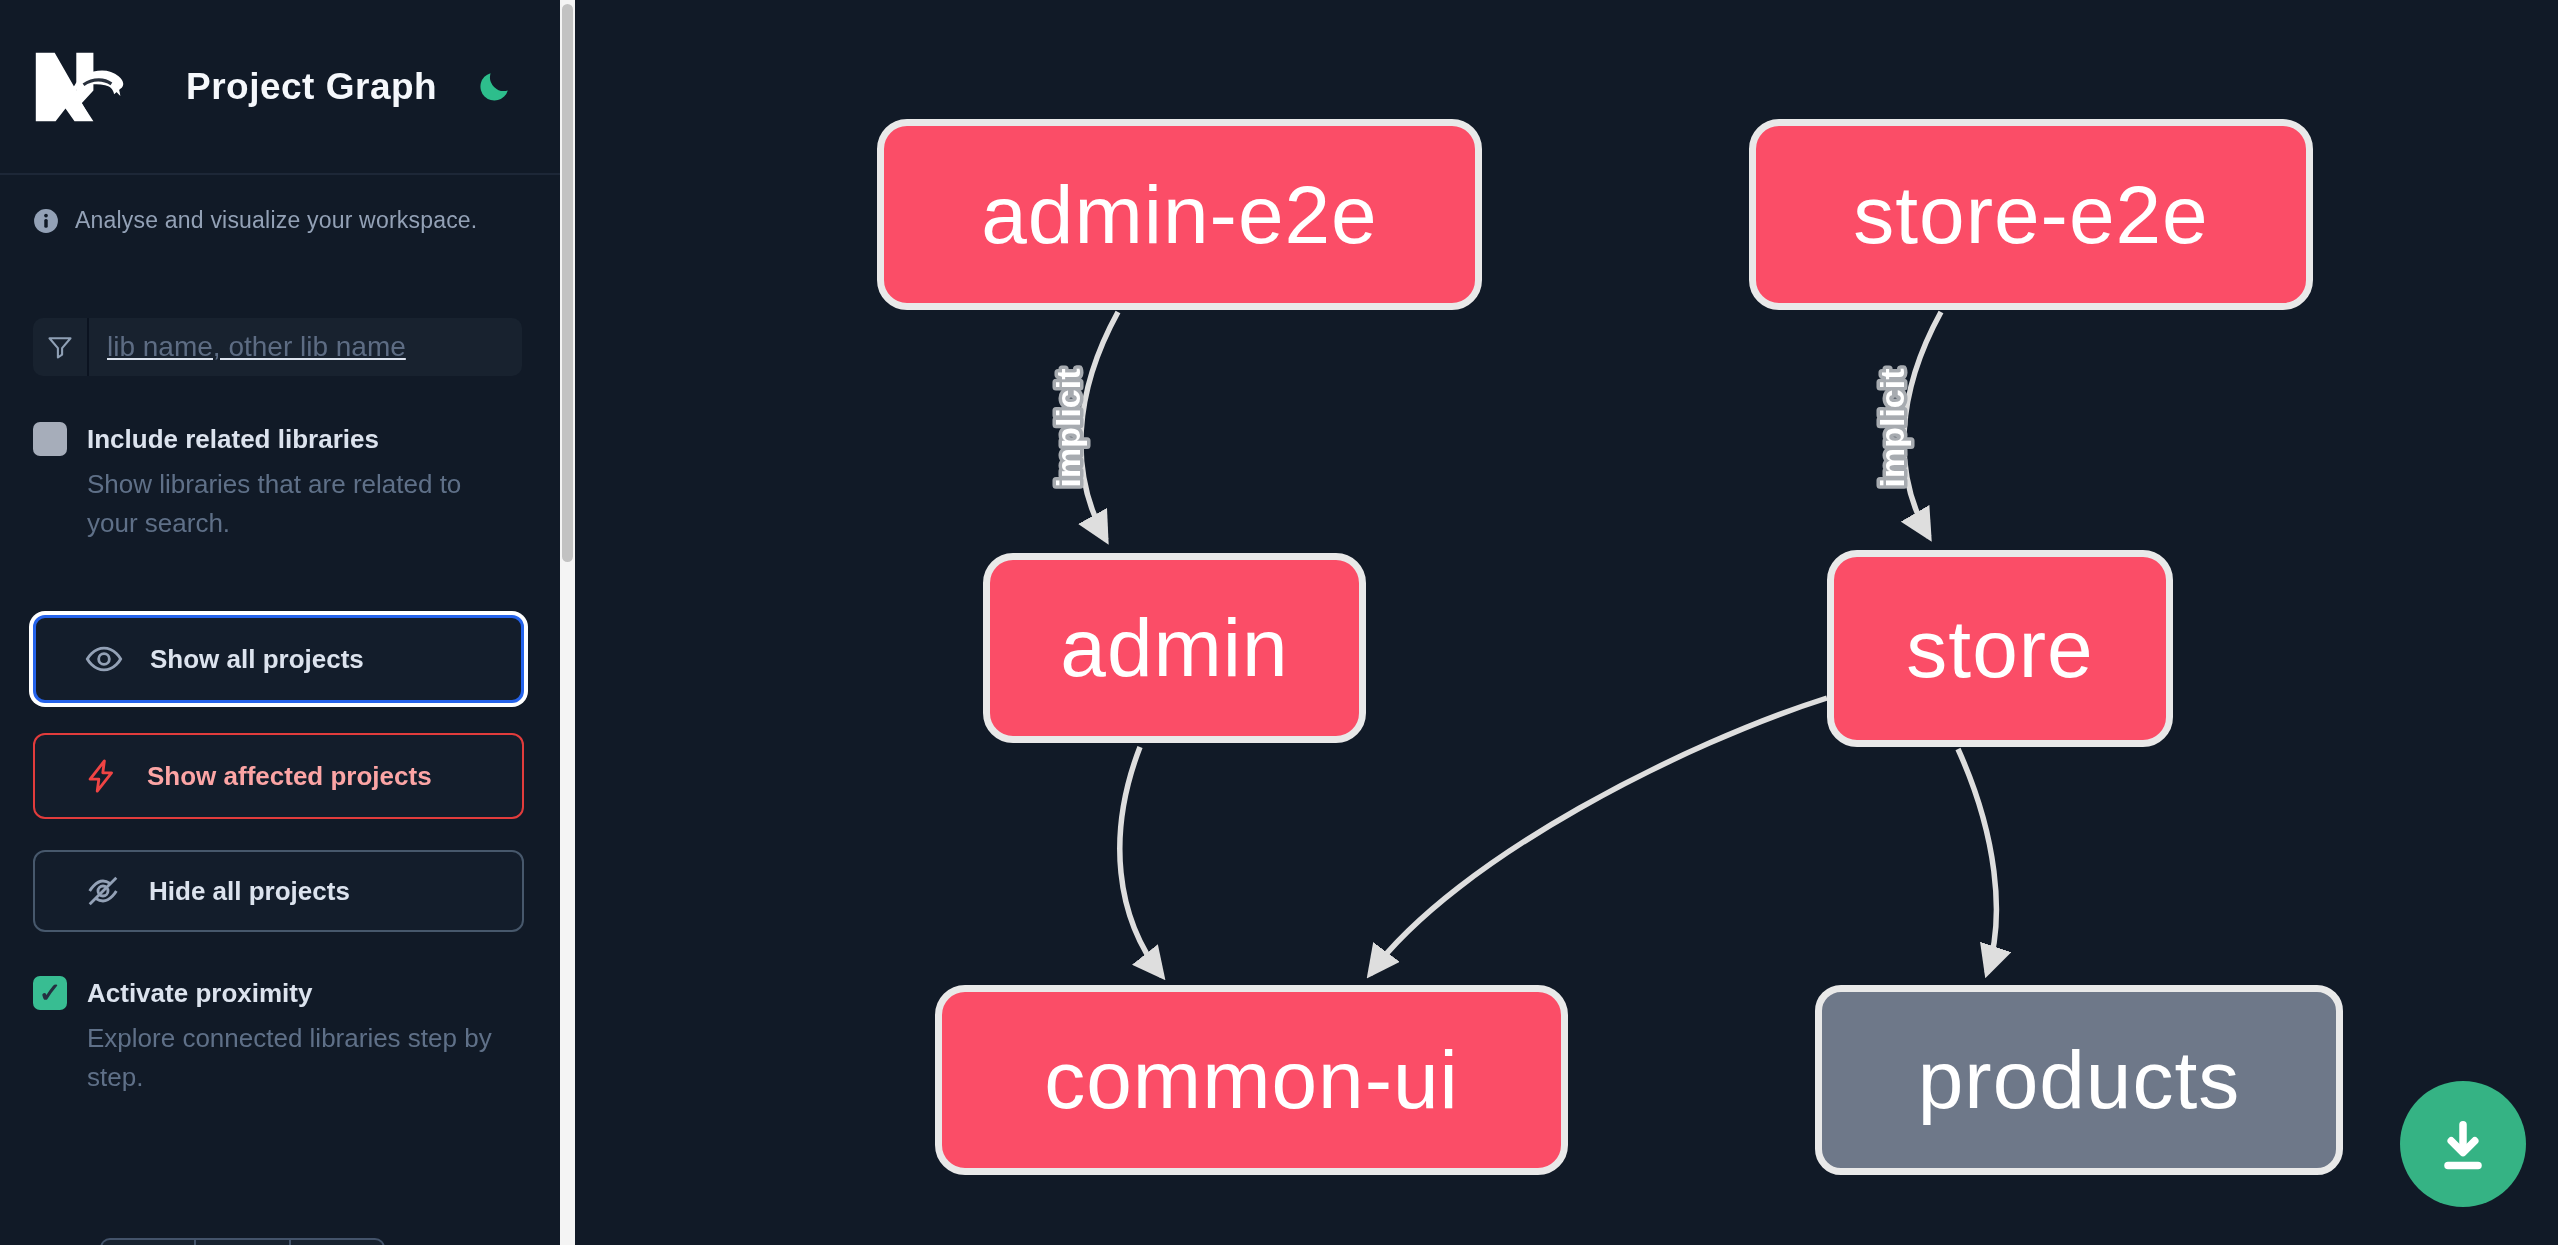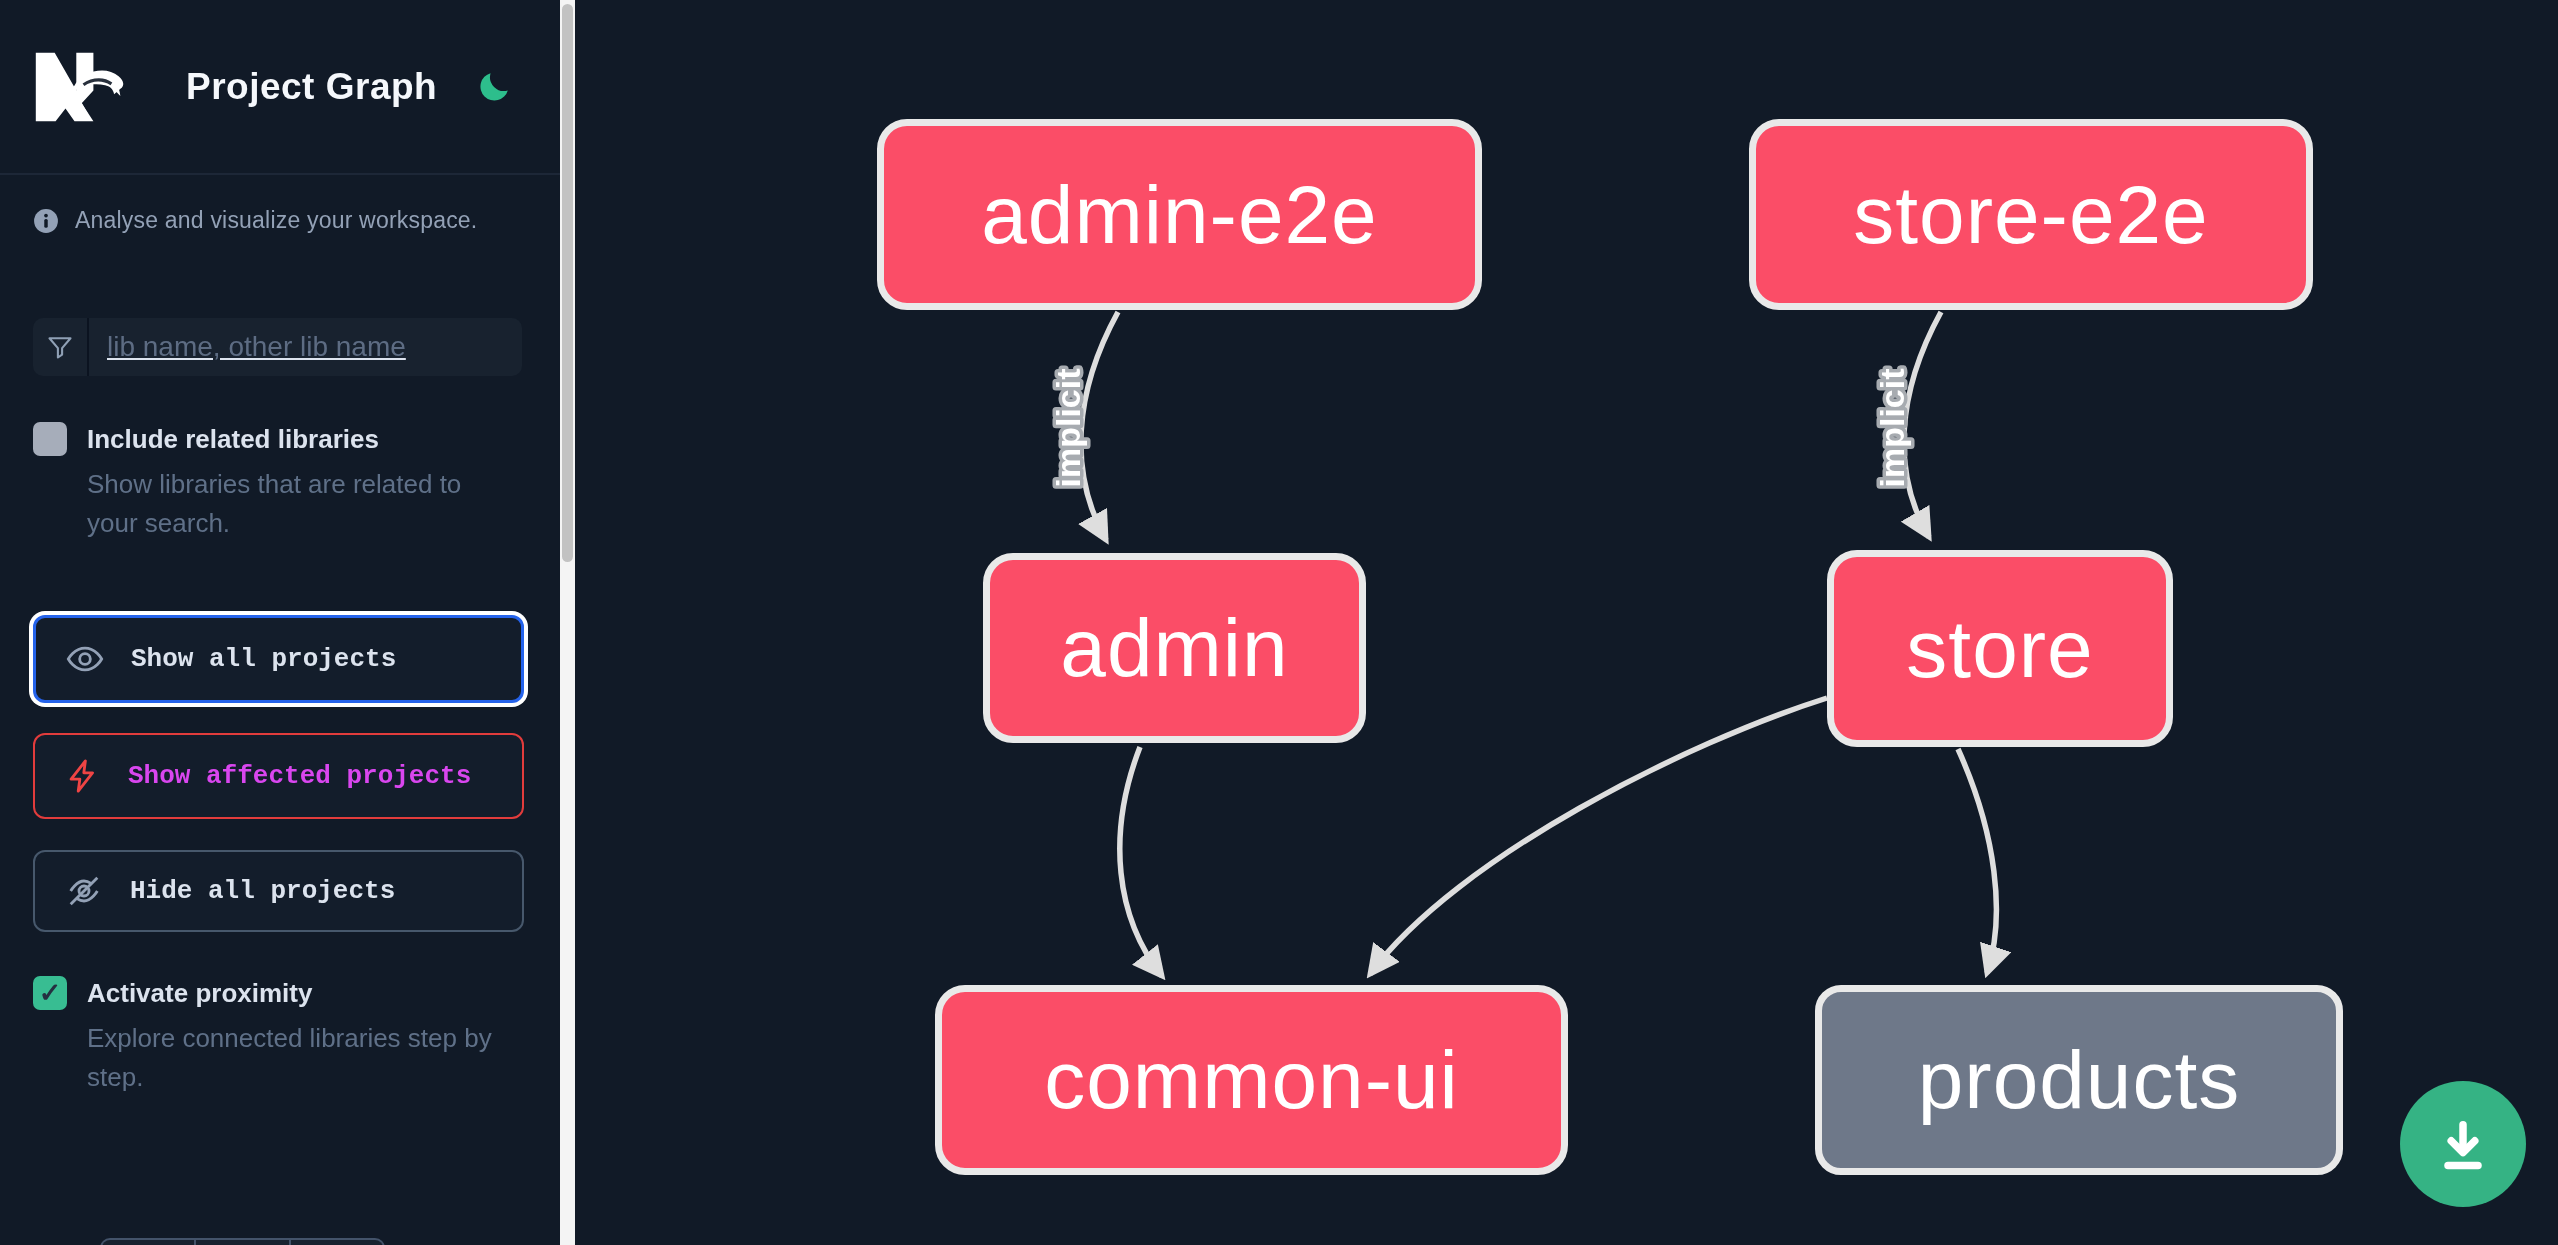--- a/index.html
+++ b/index.html
@@ -52,33 +52,33 @@
   .cb-green { background:#38bd92; }
   .cb-green .tick { color:#253041; font-size:27px; font-weight:900; line-height:1; }
   .check-label { font-size:26px; font-weight:700; color:#dce3ee; line-height:34px; }
   .check-desc  { font-size:26px; color:#5f7088; line-height:39px; margin-top:9px; }
   .w-include { width:432px; }
   .w-group   { width:384px; }
   .w-prox    { width:408px; }
 
   .btn {
     display:flex; align-items:center; gap:26px;
-    width:491px; margin-left:33px; padding-left:29px;
+    width:491px; margin-left:33px; padding-left:48px;
     border-radius:12px; background:#131d2b; cursor:pointer;
     font-size:26px; font-weight:700; color:#dce3ee;
-    font-family:Liberation Mono, monospace;
+    font-family:Liberation Sans, sans-serif;
   }
   .btn svg { flex:0 0 auto; }
   .btn-show-all {
     margin-top:72px; height:88px;
     border:3px solid #2563eb; box-shadow:0 0 0 4px #ffffff;
   }
   .btn-affected {
     margin-top:30px; height:86px;
-    border:2px solid #e23c3c; color:#d946ef;
+    border:2px solid #e23c3c; color:#fca5a5;
   }
   .btn-hide {
     margin-top:31px; height:82px;
     border:2px solid #47586c;
   }
 
   .segmented-sliver {
     position:absolute; left:100px; top:1238px; width:285px; height:16px;
     background:#18222f; border:2px solid #43536a; border-bottom:none;
     border-radius:10px 10px 0 0; display:flex;

